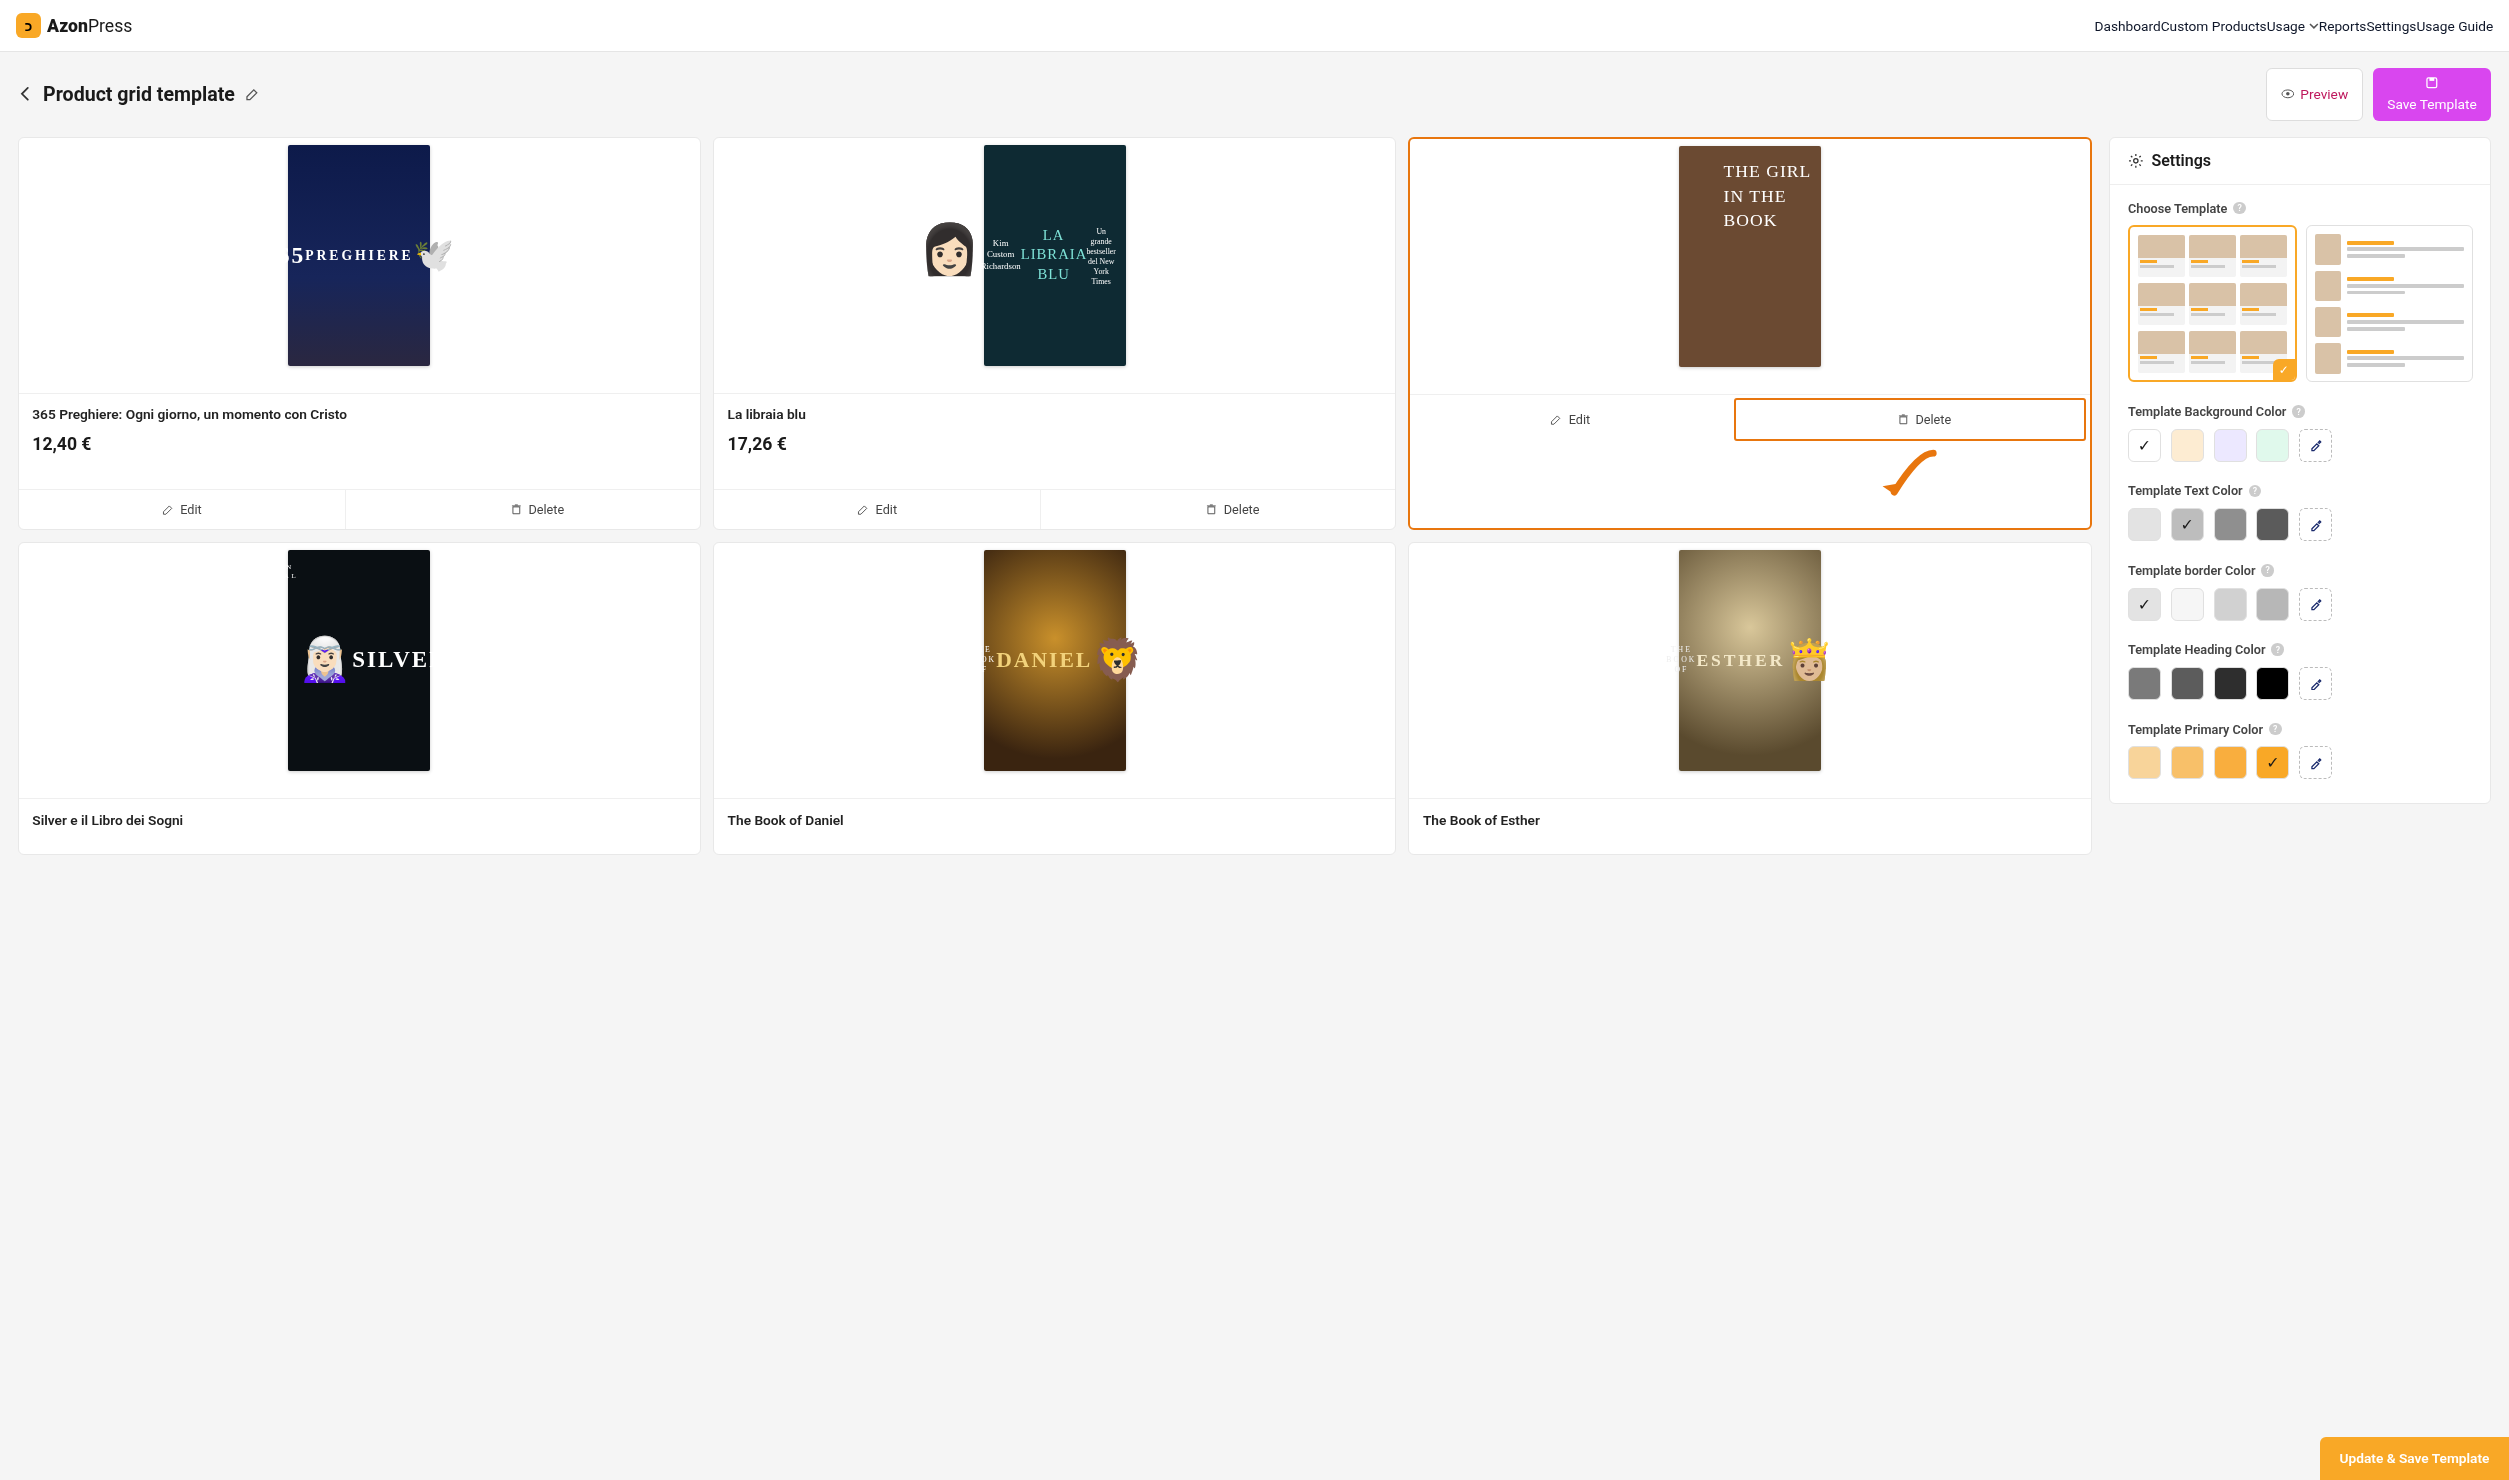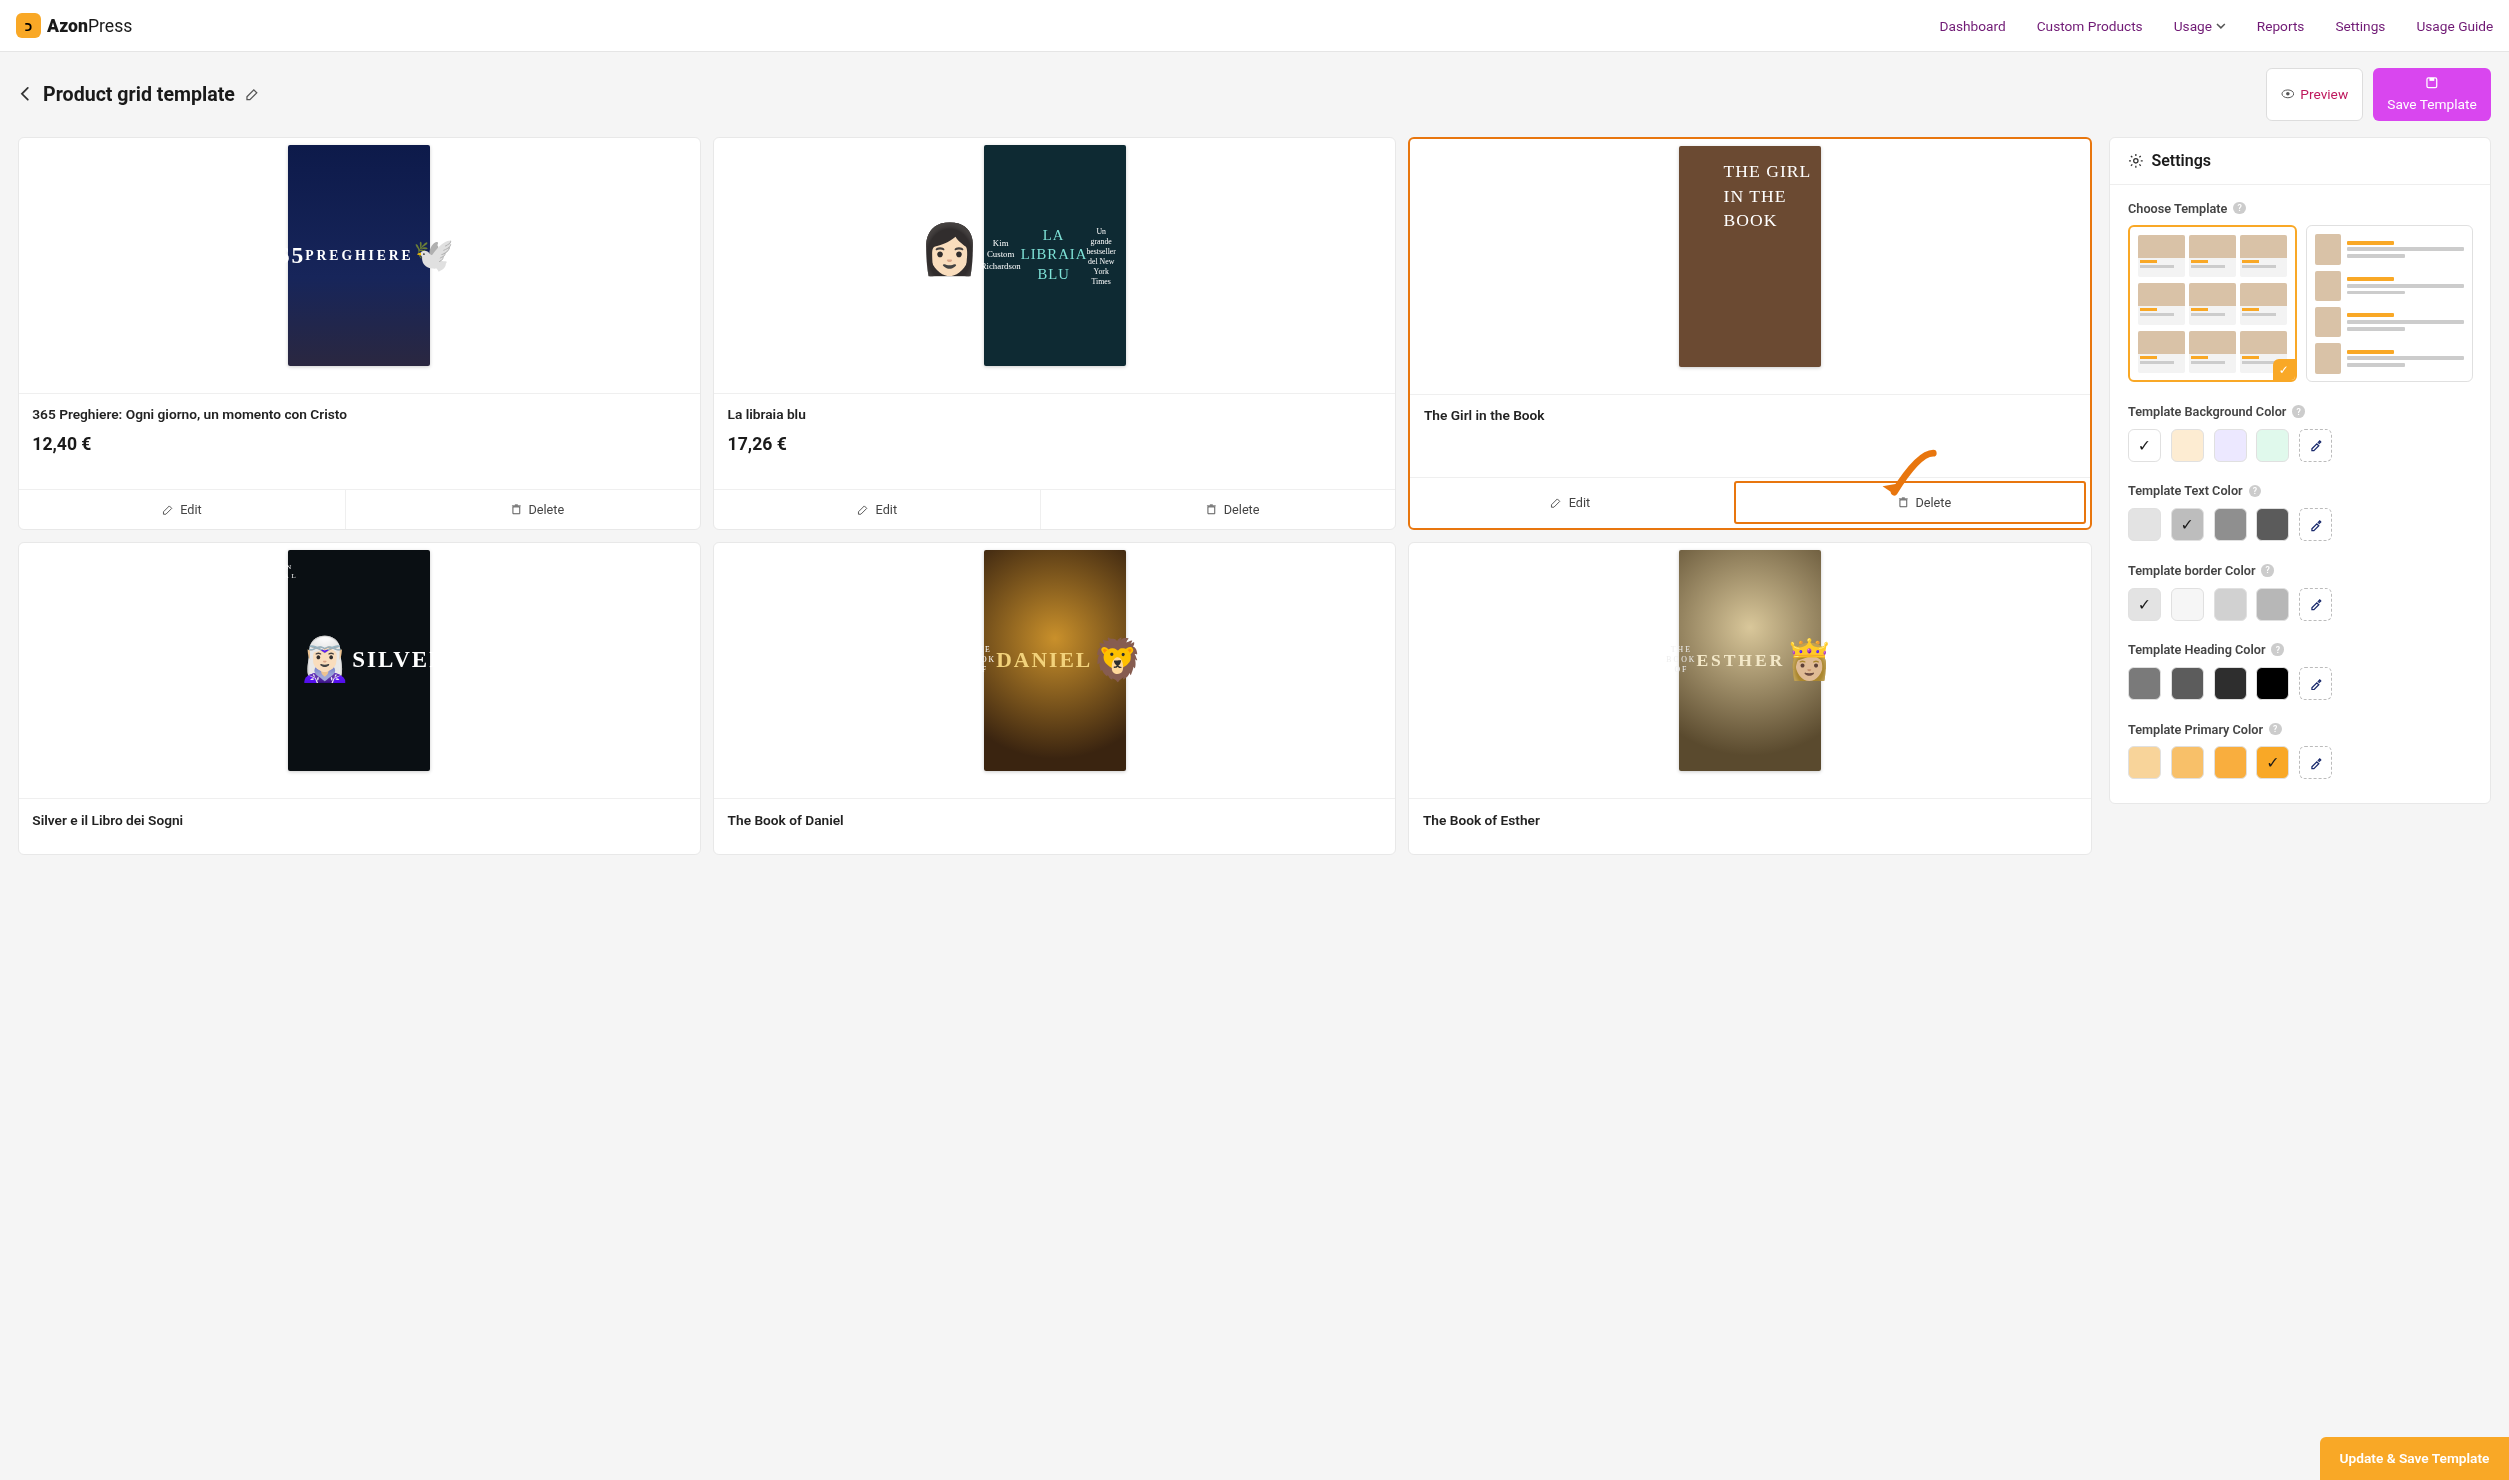--- a/index.html
+++ b/index.html
@@ -3,21 +3,21 @@
 <meta charset="utf-8">
 <style>
 * { box-sizing: border-box; margin: 0; padding: 0; }
 body { font-family: -apple-system, BlinkMacSystemFont, "Segoe UI", Roboto, Arial, sans-serif; background: #f5f5f5; color: #1a1a1a; }
 
 
 .topbar { height: 52px; background: #fff; border-bottom: 1px solid #e5e5e5; display: flex; align-items: center; padding: 0 15.7px; }
 .brand { display: flex; align-items: center; gap: 5.9px; font-size: 17.6px; font-weight: 700; }
 .brand-logo { width: 25.5px; height: 25.5px; background: #f9a826; border-radius: 5.9px; display: flex; align-items: center; justify-content: center; color: #000; font-weight: 800; font-size: 13.7px; }
 .brand-accent { font-weight: 400; }
-.nav { margin-left: auto; display: flex; gap: 31px; font-size: 13.7px; color: #701a75; }
+.nav { margin-left: auto; display: flex; font-size: 13.7px; color: #0f172a; }
 .nav-item { cursor: pointer; display: flex; align-items: center; gap: 3.9px; }
 
 
 .page-head { display: flex; align-items: center; padding: 15.7px 17.6px; }
 .back-arrow { width: 15.7px; height: 15.7px; margin-right: 9.8px; }
 .page-title { font-size: 19.6px; font-weight: 700; display: flex; align-items: center; gap: 9.8px; }
 .page-actions { margin-left: auto; display: flex; gap: 9.8px; }
 .btn { display: inline-flex; align-items: center; gap: 5.9px; padding: 7.8px 13.7px; border-radius: 5.9px; font-size: 13.7px; cursor: pointer; border: 1px solid transparent; }
 .btn-outline { background: #fff; border-color: #ddd; color: #be185d; }
 .btn-primary { background: #d946ef; color: #fff; flex-direction: column; }
@@ -209,23 +209,20 @@
           </div>
       </div>
     </div>
 
     <div class="card selected">
       <div class="thumb">
         <div class="thumb-img cover-girl">
           <div class="t1">THE GIRL<br>IN THE<br>BOOK</div>
         </div>
       </div>
-      <div class="card-info">
-        <div class="card-title">The Girl in the Book</div>
-      </div>
       <div class="card-actions">
         <div class="act">
             <svg width="12.7" height="12.7" viewBox="0 0 13 13">
               <path d="M1.5 9l6-6 2.5 2.5-6 6H1.5V9z" stroke="#555" fill="none"></path>
             </svg>
             <span>Edit</span>
           </div>
         <div class="act del">
             <svg width="12.7" height="12.7" viewBox="0 0 13 13">
               <path d="M3 4h7v7H3zM2 3h9M5 2h3" stroke="#555" fill="none"></path>

